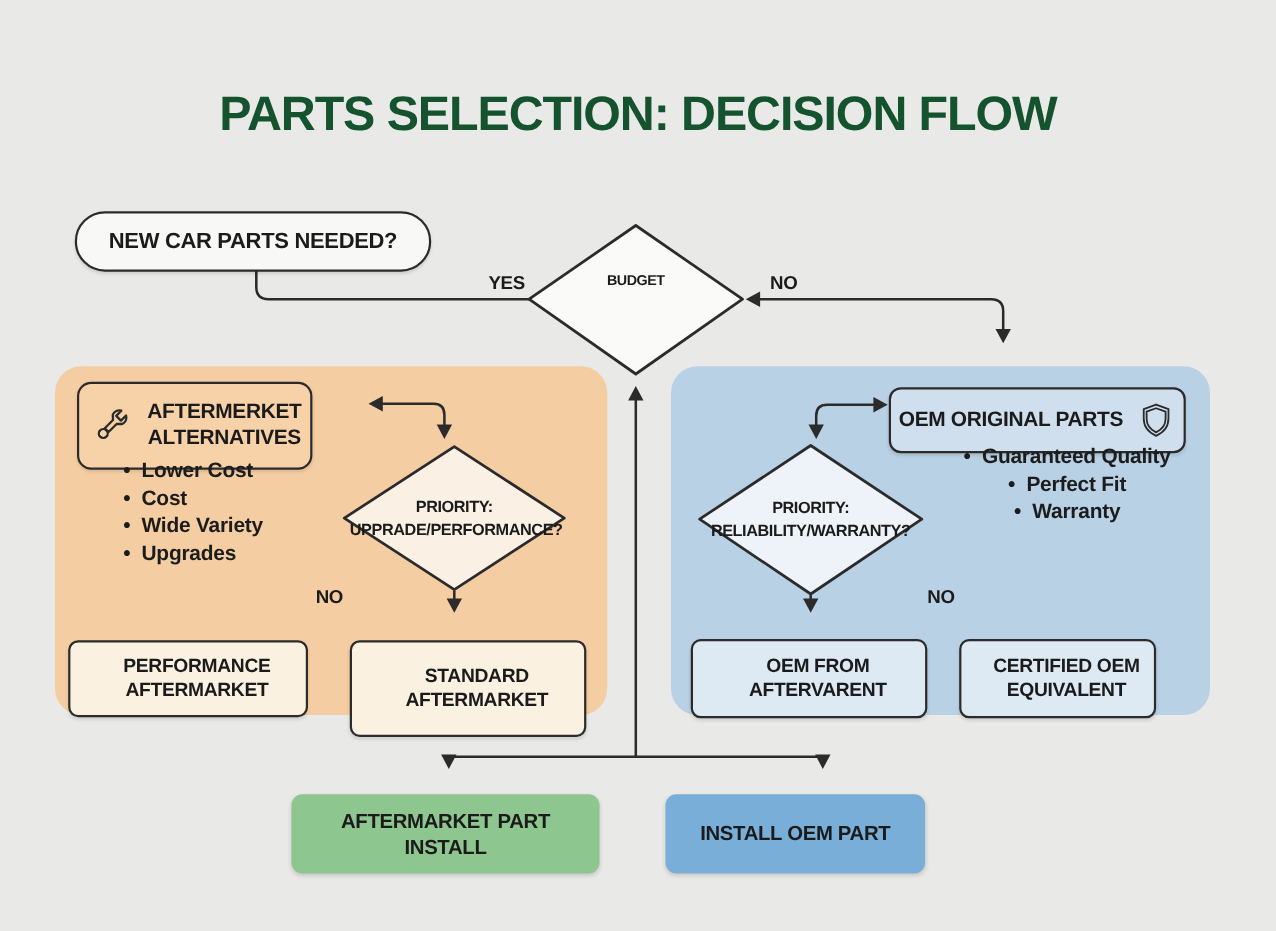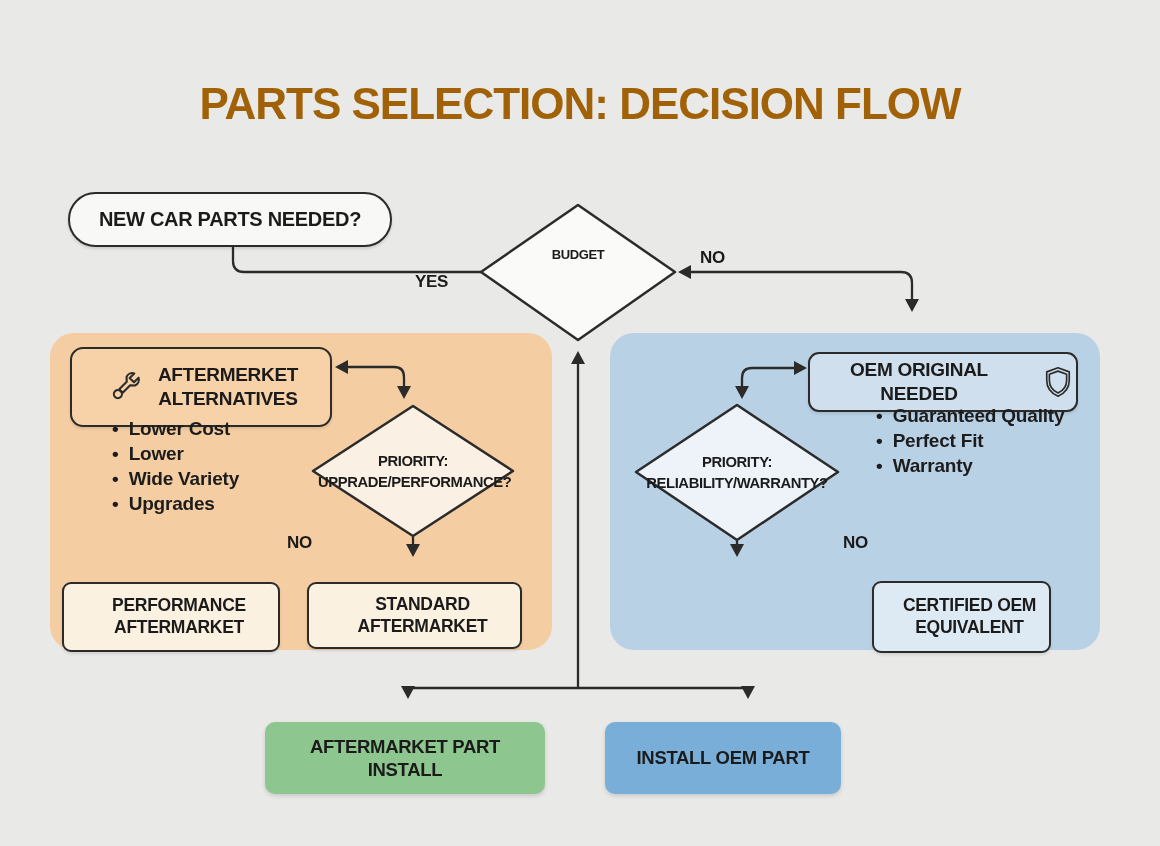--- a/index.html
+++ b/index.html
@@ -6,65 +6,65 @@
     --bg:#e9e9e7; --line:#2b2b2b; --ink:#1b1b1b;
     --panel_orange:#f5cda2; --header_orange:#f7d2a8; --diamond_cream:#faf1e4; --box_cream:#fbf1e0;
     --panel_blue:#b9d1e5; --header_blue:#cfdfed; --diamond_blue:#edf3f8; --box_lightblue:#dde9f3;
     --install_green:#8dc68e; --install_blue:#79aed8; --diamond_white:#fafaf8; --pill_white:#f8f8f6;
   }
   html,body{margin:0;padding:0;}
   body{background:var(--bg,#e9e9e7);font-family:"Liberation Sans",sans-serif;color:var(--ink,#1b1b1b);}
   .canvas{position:relative;width:1160px;height:846px;background:var(--bg,#e9e9e7);overflow:hidden;}
 
   .title{position:absolute;top:50px;left:0;width:100%;text-align:center;
-    font-size:44px;font-weight:800;letter-spacing:-1px;color:#a16207;}
+    font-size:44px;font-weight:800;letter-spacing:-1px;color:#14532d;}
 
   .panel{position:absolute;border-radius:24px;z-index:0;}
   .panel.orange{left:50px;top:333px;width:502px;height:317px;background:var(--panel_orange,#f5cda2);}
   .panel.blue{left:610px;top:333px;width:490px;height:317px;background:var(--panel_blue,#b9d1e5);}
 
   svg.wires{position:absolute;left:0;top:0;z-index:1;}
 
   .node{position:absolute;z-index:2;box-sizing:border-box;display:flex;align-items:center;justify-content:center;
     text-align:center;font-weight:700;letter-spacing:-0.3px;line-height:1.25;margin-top:24px;}
   .pill{left:68px;top:168px;width:324px;height:55px;border:2.5px solid var(--line);border-radius:28px;
     background:var(--pill_white,#f8f8f6);font-size:20px;box-shadow:0 2px 3px rgba(0,0,0,.12);}
   .hdr{border:2.5px solid var(--line);box-shadow:0 2px 3px rgba(0,0,0,.10);}
-  .hdr.am{left:70px;top:323px;width:262px;height:80px;border-radius:13px;background:var(--header_orange,#f7d2a8);
+  .hdr.am{left:70px;top:323px;width:214px;height:80px;border-radius:13px;background:var(--header_orange,#f7d2a8);
     font-size:19px;gap:12px;}
   .hdr.oem{left:808px;top:328px;width:270px;height:60px;border-radius:11px;background:var(--header_blue,#cfdfed);
     font-size:19px;gap:12px;}
   .leaf{border:2px solid var(--line);border-radius:9px;font-size:17.5px;box-shadow:0 2px 3px rgba(0,0,0,.10);padding-left:16px;}
   .leaf.cream{background:var(--box_cream,#fbf1e0);}
   .leaf.lblue{background:var(--box_lightblue,#dde9f3);}
   .leaf.perf{left:62px;top:558px;width:218px;height:70px;}
-  .leaf.std{left:307px;top:558px;width:215px;height:67px;}
+  .leaf.std{left:318px;top:558px;width:215px;height:88px;}
   .leaf.oemfrom{left:628px;top:557px;width:215px;height:72px;}
   .leaf.cert{left:872px;top:557px;width:179px;height:72px;}
   .final{border-radius:10px;font-size:18.5px;box-shadow:0 2px 4px rgba(0,0,0,.14);}
   .final.green{left:265px;top:698px;width:280px;height:72px;background:var(--install_green,#8dc68e);}
   .final.blue{left:605px;top:698px;width:236px;height:72px;background:var(--install_blue,#79aed8);}
 
   .dtext{position:absolute;z-index:2;text-align:center;font-weight:700;letter-spacing:-0.4px;}
   .dtext.budget{left:493px;top:246px;width:170px;font-size:13px;line-height:1.35;}
   .dtext.left{left:318px;top:451px;width:190px;font-size:14.8px;line-height:1.4;}
   .dtext.right{left:642px;top:452px;width:190px;font-size:14.8px;line-height:1.4;}
 
   .edge-label{position:absolute;z-index:2;font-weight:700;font-size:17px;letter-spacing:-0.3px;}
-  .lbl-yes{left:415px;top:248px;margin-top:24px;}
+  .lbl-yes{left:444px;top:248px;}
   .lbl-no-top{left:700px;top:248px;}
   .lbl-no-left{left:287px;top:533px;}
   .lbl-no-right{left:843px;top:533px;}
 
   ul.bullets{position:absolute;z-index:2;margin:0;padding:0;list-style:none;font-weight:600;font-size:19px;
     letter-spacing:-0.2px;color:#1c1c1c;}
   ul.bullets li{line-height:25px;}
   ul.bullets li::before{content:"\2022\00a0\00a0";}
   .bullets.am{left:112px;top:416px;}
-  .bullets.oem{left:876px;top:403px;line-height:26px;}
+  .bullets.oem{left:876px;top:403px;line-height:26px;text-align:center;}
 
   .icon{display:inline-flex;flex:0 0 auto;}
   .multiline span{display:block;}
 </style>
 </head>
 <body>
 
 <div class="canvas">
 
   <h1 class="title">PARTS SELECTION: DECISION FLOW</h1>
@@ -132,21 +132,21 @@
       </svg>
     </span>
     <span class="multiline">
       <span>AFTERMERKET</span>
       <span>ALTERNATIVES</span>
     </span>
   </div>
 
   <ul class="bullets am">
     <li>Lower Cost</li>
-    <li>Lower</li>
+    <li>Cost</li>
     <li>Wide Variety</li>
     <li>Upgrades</li>
   </ul>
 
   <div class="dtext left multiline">
     <span>PRIORITY:</span>
     <span>UPPRADE/PERFORMANCE?</span>
   </div>
   <div class="edge-label lbl-no-left">NO</div>
 
@@ -157,41 +157,47 @@
     </span>
   </div>
   <div class="node leaf cream std multiline">
     <span>
       <span style="display:block">STANDARD</span>
       <span style="display:block">AFTERMARKET</span>
     </span>
   </div>
 
   <div class="node hdr oem">
-    <span>OEM ORIGINAL NEEDED</span>
+    <span>OEM ORIGINAL PARTS</span>
     <span class="icon">
       <svg width="36" height="36" viewBox="0 0 48 48" fill="none" stroke="#2b2b2b" stroke-width="2.2" stroke-linejoin="round">
         <path d="M24 5 L39 10.5 V22 C39 31.5 33 39 24 43 C15 39 9 31.5 9 22 V10.5 Z"></path>
         <path d="M24 9.5 L35.5 13.7 V22 C35.5 29.5 31 35.4 24 38.8 C17 35.4 12.5 29.5 12.5 22 V13.7 Z"></path>
       </svg>
     </span>
   </div>
 
   <ul class="bullets oem">
     <li>Guaranteed Quality</li>
     <li>Perfect Fit</li>
     <li>Warranty</li>
   </ul>
 
   <div class="dtext right multiline">
     <span>PRIORITY:</span>
     <span>RELIABILITY/WARRANTY?</span>
   </div>
   <div class="edge-label lbl-no-right">NO</div>
 
+  <div class="node leaf lblue oemfrom multiline">
+    <span>
+      <span style="display:block">OEM FROM</span>
+      <span style="display:block">AFTERVARENT</span>
+    </span>
+  </div>
   <div class="node leaf lblue cert multiline">
     <span>
       <span style="display:block">CERTIFIED OEM</span>
       <span style="display:block">EQUIVALENT</span>
     </span>
   </div>
 
   <div class="node final green multiline">
     <span>
       <span style="display:block">AFTERMARKET PART</span>

